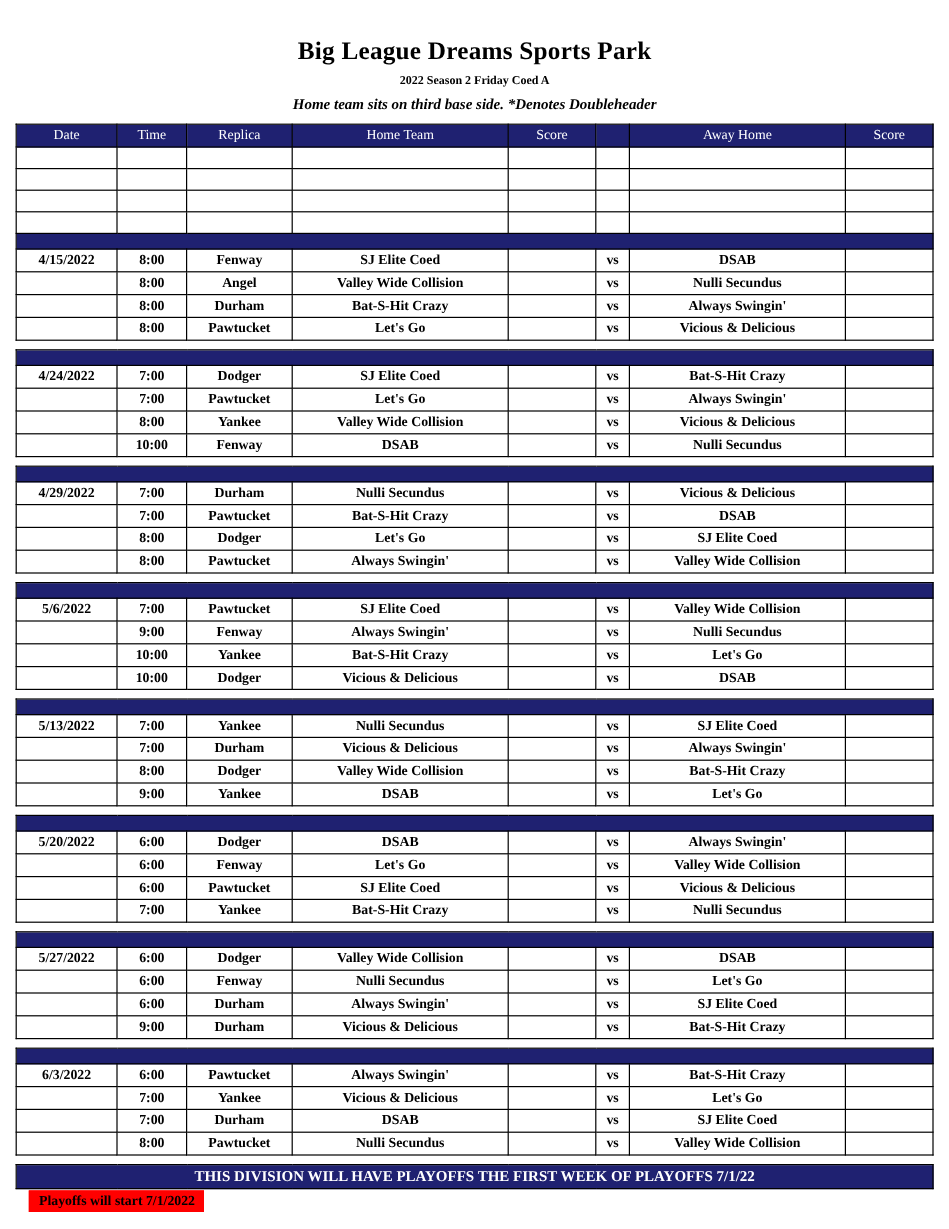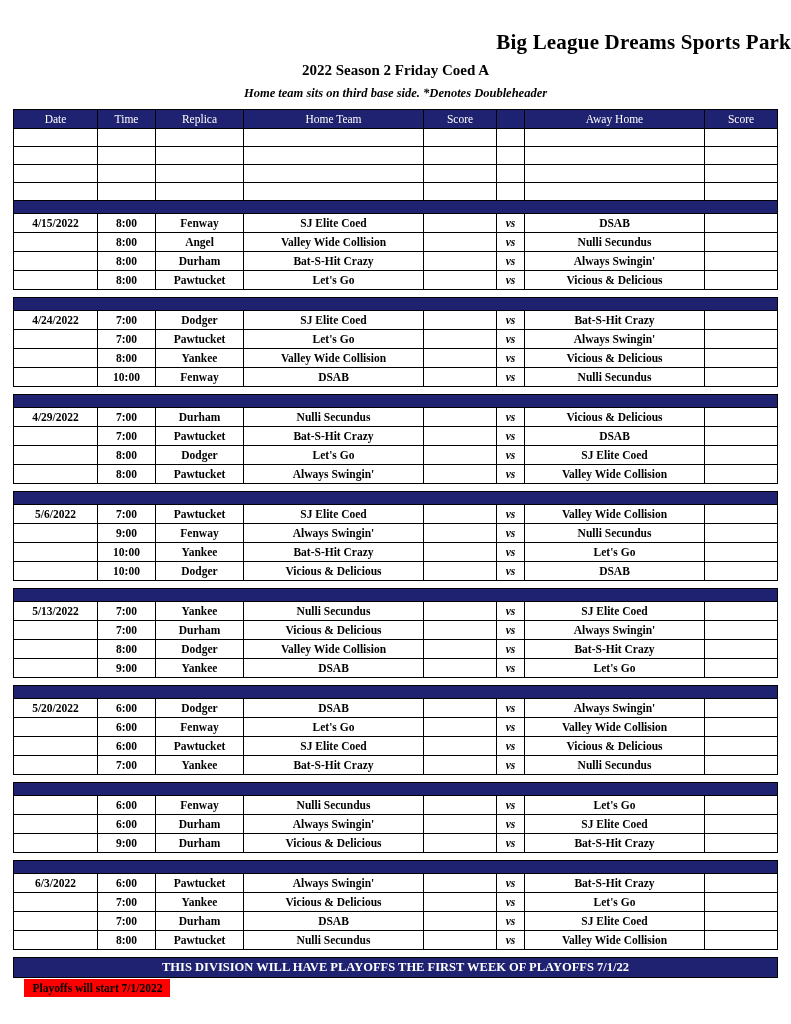--- a/index.html
+++ b/index.html
@@ -23,24 +23,23 @@
   }
   .titles {
     text-align: center;
     padding-top: 30px;
   }
   .title-main {
     font-size: 21px;
     font-weight: bold;
     font-family: "Liberation Serif", serif;
     letter-spacing: 0.2px;
-    text-align: right;
   }
   .title-sub {
-    font-size: 15px;
+    font-size: 10px;
     font-weight: bold;
     margin-top: 7px;
   }
   .title-note {
     font-size: 12.5px;
     font-weight: bold;
     font-style: italic;
     margin-top: 7px;
     margin-bottom: 8px;
   }
@@ -94,21 +93,20 @@
     font-weight: bold;
     font-size: 11.5px;
   }
   td.time { font-weight: bold; }
   td.replica { font-weight: bold; }
   td.team {
     font-weight: bold;
     font-size: 12px;
   }
   td.vs {
-    font-style: italic;
     font-weight: bold;
     font-size: 11px;
   }
   td.score { background: #ffffff; }
 
   tr.footer-note td {
     background: #1f2171;
     color: #ffffff;
     font-weight: bold;
     font-size: 12.5px;
@@ -479,20 +477,30 @@
           <td class="team">Nulli Secundus</td>
           <td class="score"></td>
         </tr>
         <tr class="thin-gap">
           <td colspan="8"></td>
         </tr>
         <tr class="separator">
           <td colspan="8"></td>
         </tr>
         <tr>
+          <td class="date">5/27/2022</td>
+          <td class="time">6:00</td>
+          <td class="replica">Dodger</td>
+          <td class="team">Valley Wide Collision</td>
+          <td class="score"></td>
+          <td class="vs">vs</td>
+          <td class="team">DSAB</td>
+          <td class="score"></td>
+        </tr>
+        <tr>
           <td class="date"></td>
           <td class="time">6:00</td>
           <td class="replica">Fenway</td>
           <td class="team">Nulli Secundus</td>
           <td class="score"></td>
           <td class="vs">vs</td>
           <td class="team">Let's Go</td>
           <td class="score"></td>
         </tr>
         <tr>

